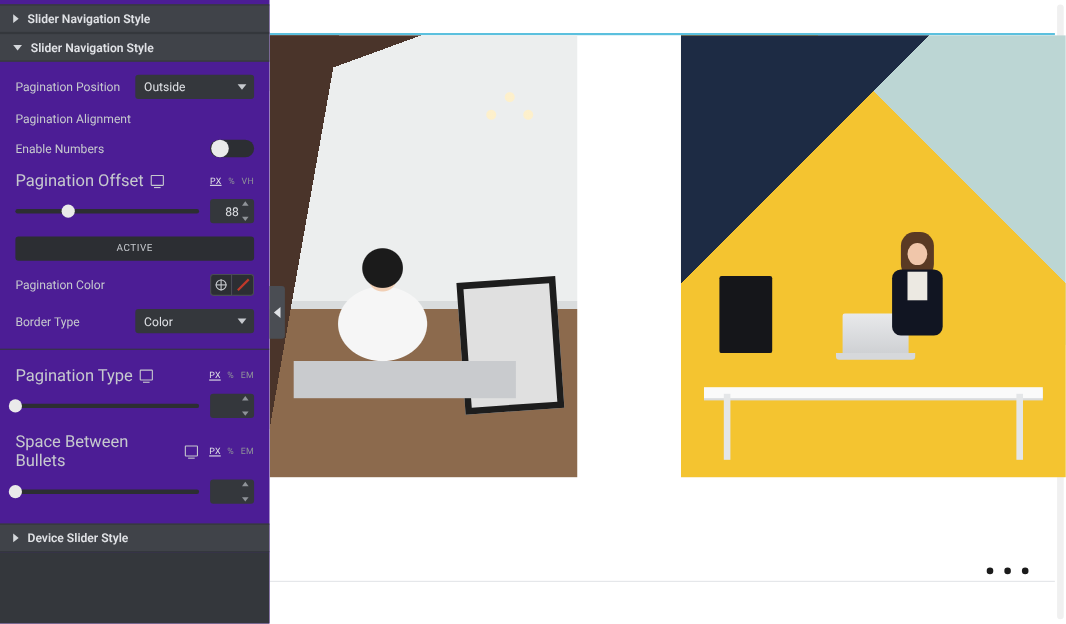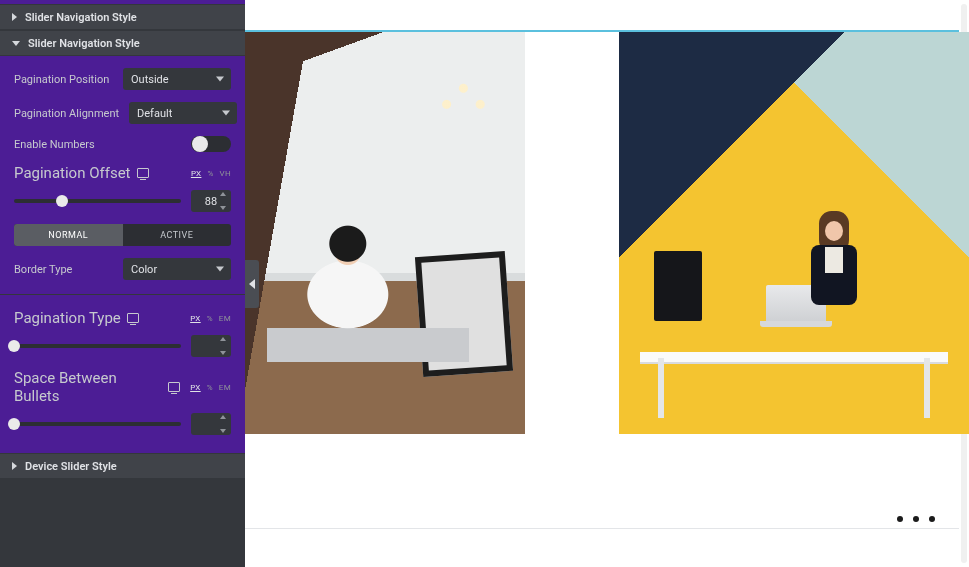--- a/index.html
+++ b/index.html
@@ -263,24 +263,20 @@
       <div class="row">
         <span class="label">Pagination Position</span>
         <div class="select control">
           <span>Outside</span>
           <span class="chev"></span>
         </div>
       </div>
 
       <div class="row">
         <span class="label">Pagination Alignment</span>
-        <div class="select control">
-          <span>Default</span>
-          <span class="chev"></span>
-        </div>
       </div>
 
       <div class="row">
         <span class="label">Enable Numbers</span>
         <div class="toggle-wrap control">
           <div class="toggle">
             <span class="txt">NO</span>
             <span class="knob"></span>
           </div>
         </div>
@@ -306,24 +302,34 @@
         <div class="numbox">
           <span>88</span>
           <span class="spinners">
             <span class="sp up"></span>
             <span class="sp down"></span>
           </span>
         </div>
       </div>
 
       <div class="tabgroup">
-        <div class="tab active">NORMAL</div>
         <div class="tab">ACTIVE</div>
       </div>
 
+      <div class="row">
+        <span class="label">Pagination Color</span>
+        <div class="color-chips control">
+          <div class="chip">
+            <span class="globe"></span>
+          </div>
+          <div class="chip">
+            <span class="slash"></span>
+          </div>
+        </div>
+      </div>
 
       <div class="row">
         <span class="label">Border Type</span>
         <div class="select control">
           <span>Color</span>
           <span class="chev"></span>
         </div>
       </div>
 
       <div class="divider"></div>

